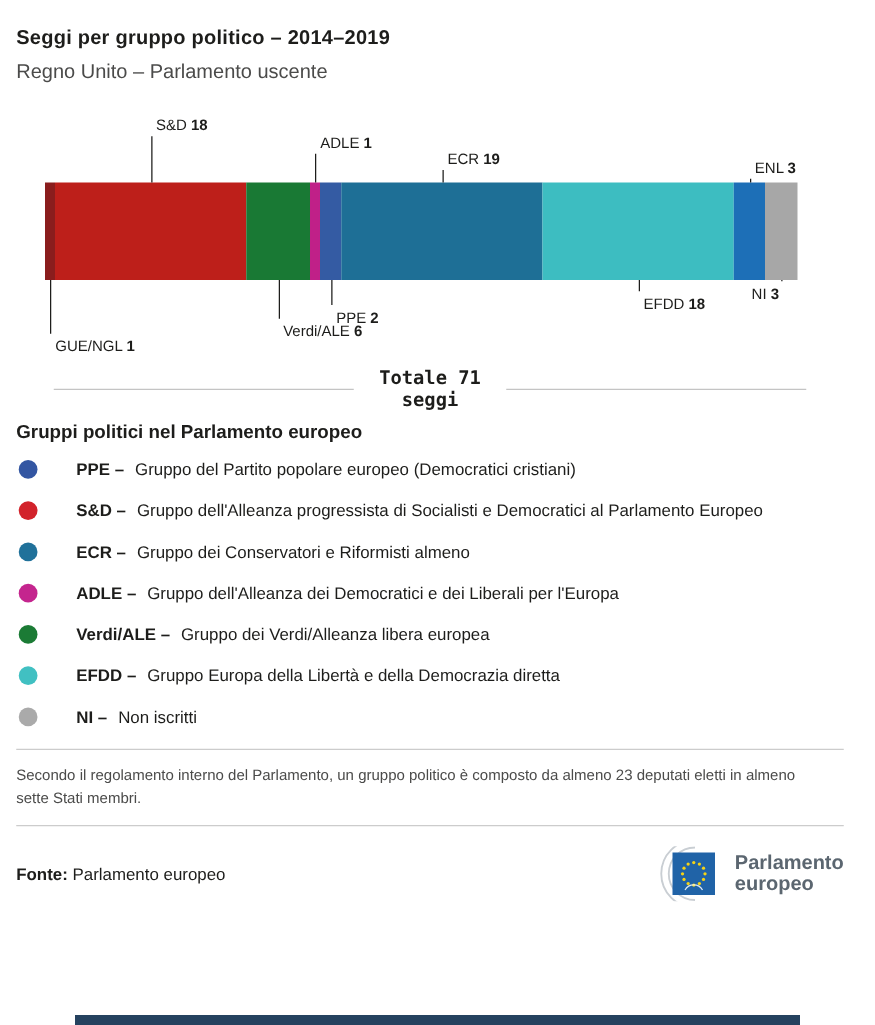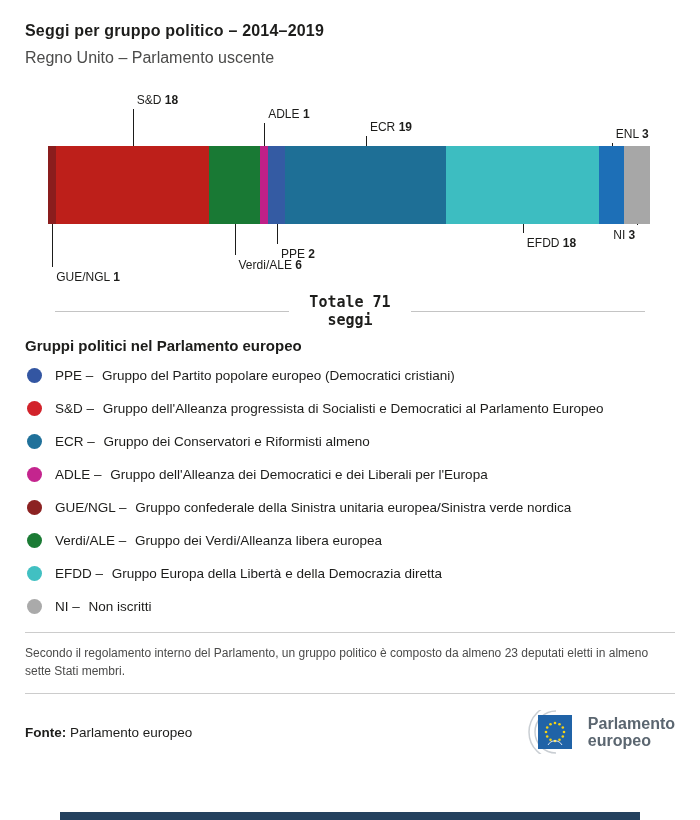--- a/index.html
+++ b/index.html
@@ -1,21 +1,21 @@
 <!DOCTYPE html>
 <html><head>
 <meta charset="utf-8">
 <style>
   * { margin:0; padding:0; box-sizing:border-box; }
   html,body { background:#ffffff; }
   body {
     width:700px; height:820px; position:relative; overflow:hidden;
     font-family:"Liberation Sans", sans-serif; color:#1d1d1b;
   }
-  .page { padding:22px 25px 0 25px; }
+  .page { padding:22px 25px 0 13px; }
 
   .title { font-size:16px; font-weight:bold; letter-spacing:.2px; }
   .subtitle { font-size:16px; color:#4b4b4a; margin-top:9px; }
 
   
   .chart { position:relative; height:198px; width:604px; margin:24px 0 0 23px; }
   .bar { position:absolute; left:0; top:55px; width:602px; height:78px; display:flex; }
   .bar > div { height:100%; }
   .leader { position:absolute; width:1px; background:#1d1d1b; }
   .seg-label { position:absolute; font-size:12px; white-space:nowrap; color:#1d1d1b; }
@@ -27,21 +27,21 @@
   .total-text {
     font-family:"DejaVu Sans Mono", monospace; font-weight:bold;
     font-size:15px; text-align:center; line-height:1.2;
   }
 
   
   .legend-heading { font-size:15px; font-weight:bold; margin-top:8px; }
   .legend-list { margin-top:14px; }
   .legend-item { display:flex; align-items:center; margin-bottom:18px; font-size:13.5px; }
   .legend-dot { width:15px; height:15px; border-radius:50%; margin:0 13px 0 2px; flex:none; }
-  .legend-abbr { font-weight:normal; margin-right:5px; white-space:nowrap; }
+  .legend-abbr { font-weight:bold; margin-right:5px; white-space:nowrap;margin-left:18px; }
 
   .divider { height:1px; background:#cccccc; }
   .divider.first { margin-top:16px; }
 
   .footnote { font-size:12px; color:#4b4b4a; line-height:1.5; padding:11px 0 13px 0; max-width:650px; }
 
   .footer-row { display:flex; justify-content:space-between; align-items:center; padding:16px 0 6px 0; }
   .source { font-size:13.5px; }
   .source .source-label { font-weight:bold; }
   .logo { display:flex; align-items:center; gap:14px; }
@@ -111,24 +111,20 @@
       </div>
       <div class="legend-item">
         <span class="legend-dot" style="background: rgb(32, 113, 154);"></span>
         <span><span class="legend-abbr">ECR – </span><span>Gruppo dei Conservatori e Riformisti almeno</span></span>
       </div>
       <div class="legend-item">
         <span class="legend-dot" style="background: rgb(196, 37, 142);"></span>
         <span><span class="legend-abbr">ADLE – </span><span>Gruppo dell'Alleanza dei Democratici e dei Liberali per l'Europa</span></span>
       </div>
       <div class="legend-item">
-        <span class="legend-dot" style="background: rgb(140, 34, 34);"></span>
-        <span><span class="legend-abbr">GUE/NGL – </span><span>Gruppo confederale della Sinistra unitaria europea/Sinistra verde nordica</span></span>
-      </div>
-      <div class="legend-item">
         <span class="legend-dot" style="background: rgb(27, 123, 53);"></span>
         <span><span class="legend-abbr">Verdi/ALE – </span><span>Gruppo dei Verdi/Alleanza libera europea</span></span>
       </div>
       <div class="legend-item">
         <span class="legend-dot" style="background: rgb(65, 192, 194);"></span>
         <span><span class="legend-abbr">EFDD – </span><span>Gruppo Europa della Libertà e della Democrazia diretta</span></span>
       </div>
       <div class="legend-item">
         <span class="legend-dot" style="background: rgb(170, 170, 170);"></span>
         <span><span class="legend-abbr">NI – </span><span>Non iscritti</span></span>

